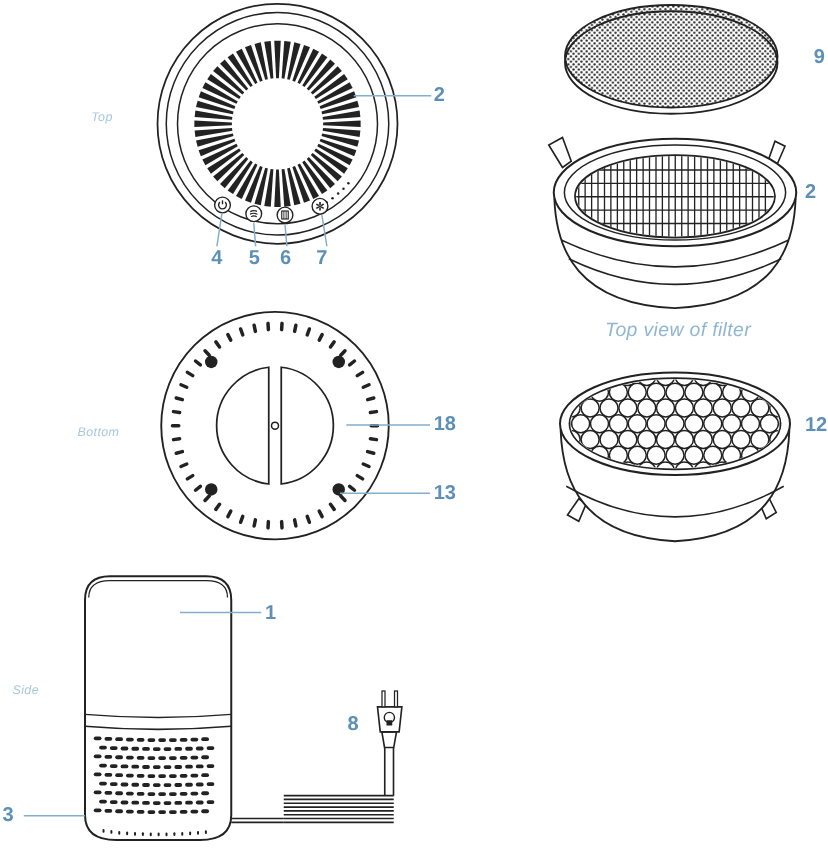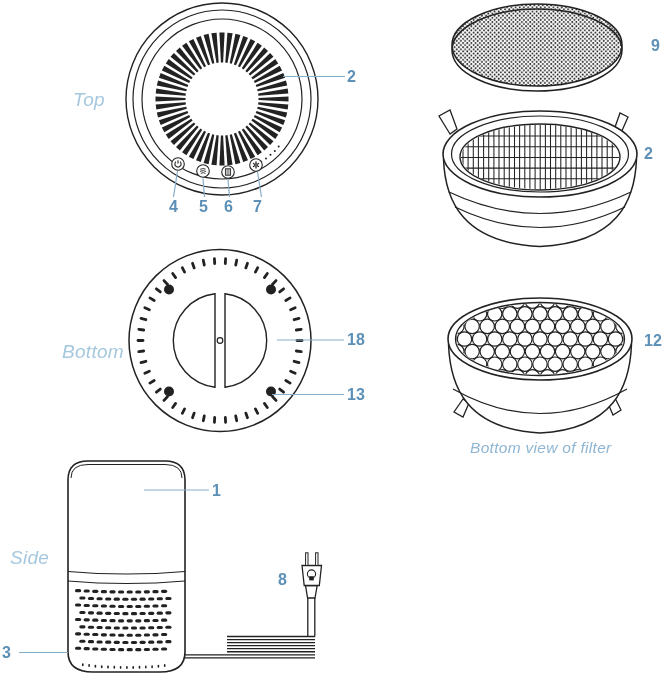--- a/index.html
+++ b/index.html
@@ -8,21 +8,21 @@
   html,body{margin:0;padding:0;background:#fff;}
   #canvas{position:relative;width:662px;height:678px;background:var(--bg);
           font-family:"Liberation Sans",sans-serif;overflow:hidden;}
   #art{position:absolute;left:0;top:0;}
   .ln{stroke:var(--line);fill:none;}
   .fw{stroke:var(--line);fill:#ffffff;}
   .fl{fill:var(--line);stroke:none;}
   .leader{stroke:var(--leader);stroke-width:1.2;}
   #halftone circle{fill:var(--line);}
   .num{position:absolute;font-weight:bold;font-size:16px;color:var(--num);line-height:1;}
-  .vlabel{position:absolute;font-style:italic;font-size:19px;color:var(--vlab);line-height:1;letter-spacing:.3px;white-space:nowrap;}
+  .vlabel{position:absolute;font-style:italic;font-size:10px;color:var(--vlab);line-height:1;letter-spacing:.3px;white-space:nowrap;}
   .caption{position:absolute;font-style:italic;font-size:15.5px;color:var(--cap);line-height:1;letter-spacing:.3px;white-space:nowrap;}
 </style>
 </head>
 <body>
 
 <div id="canvas">
 
   <svg id="art" width="662" height="678" viewBox="0 0 662 678">
     <defs>
       <pattern id="halftone" width="4.2" height="4.2" patternUnits="userSpaceOnUse">
@@ -516,21 +516,21 @@
       <line class="leader" x1="277" y1="340" x2="344" y2="340"></line>
       <line class="leader" x1="272" y1="394.5" x2="344" y2="394.5"></line>
       <line class="leader" x1="144" y1="490" x2="209" y2="490"></line>
       <line class="leader" x1="19" y1="652.5" x2="68" y2="652.5"></line>
     </g>
   </svg>
 
   <div class="vlabel" style="left:73px;top:90px">Top</div>
   <div class="vlabel" style="left:62px;top:342px">Bottom</div>
   <div class="vlabel" style="left:10px;top:548px">Side</div>
-  <div class="caption" style="left:470px;top:440px">Bottom view of filter</div>
+  <div class="caption" style="left:484px;top:257px">Top view of filter</div>
 
   <div class="num" style="left:212px;top:483px">1</div>
   <div class="num" style="left:347px;top:69px">2</div>
   <div class="num" style="left:2px;top:645px">3</div>
   <div class="num" style="left:169px;top:199px">4</div>
   <div class="num" style="left:199px;top:199px">5</div>
   <div class="num" style="left:224px;top:199px">6</div>
   <div class="num" style="left:253px;top:199px">7</div>
   <div class="num" style="left:278px;top:572px">8</div>
   <div class="num" style="left:651px;top:38px">9</div>

